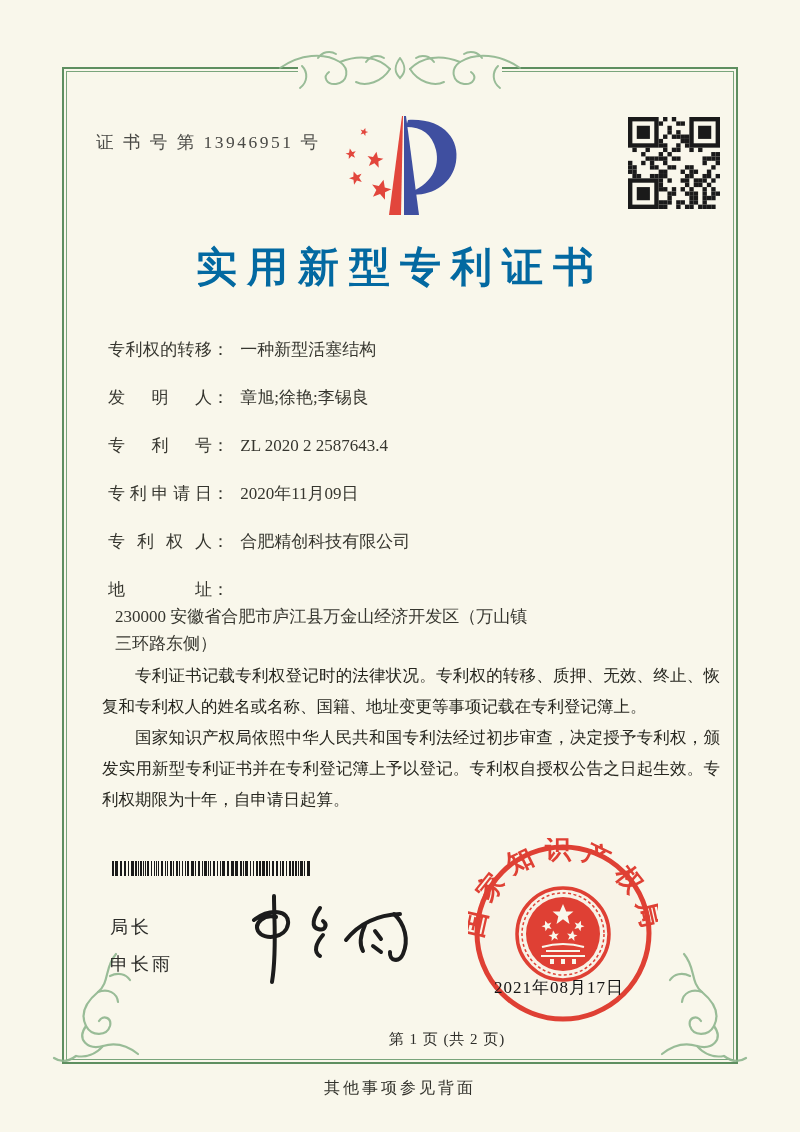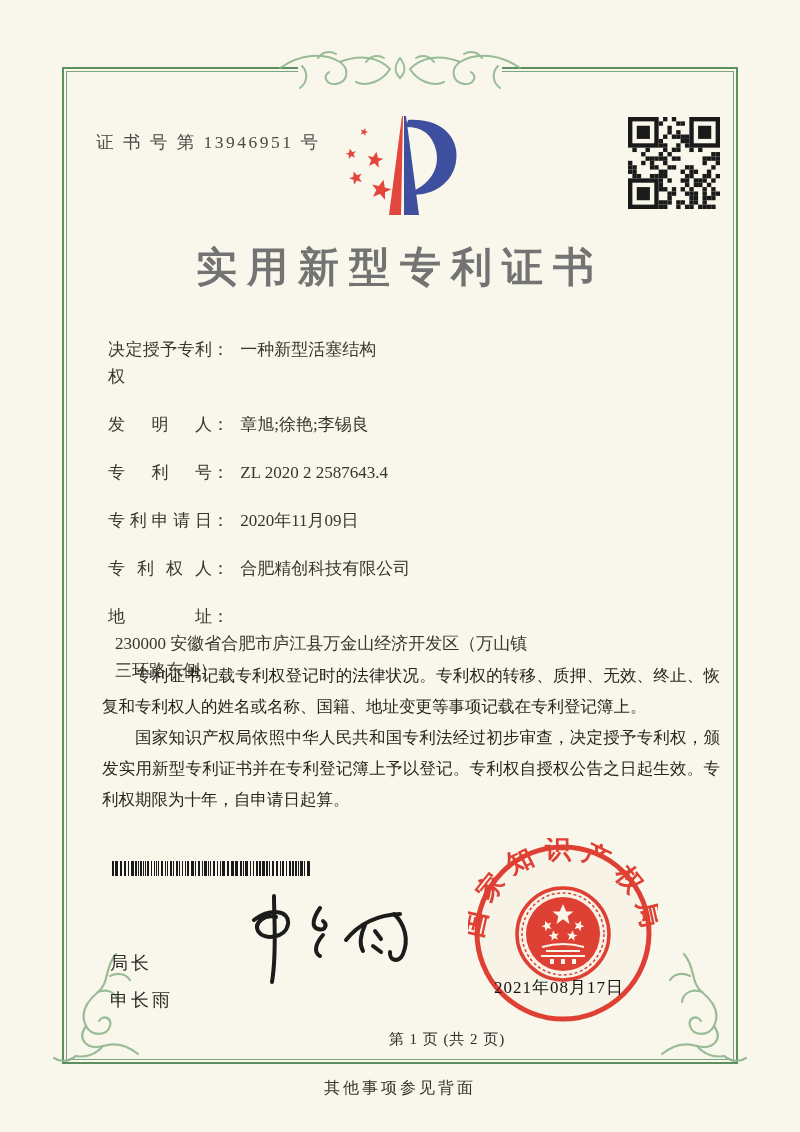--- a/index.html
+++ b/index.html
@@ -16,38 +16,38 @@
   .frame-inner{
     position:absolute;left:2px;top:2px;right:2px;bottom:2px;
     border:1px solid #7aa57c;
   }
   .abs{position:absolute;}
   .cert-number{
     left:96px;top:130px;font-size:17.5px;letter-spacing:2.5px;color:#4a4a46;
   }
   .title{
     left:0;top:240px;width:800px;text-align:center;
-    font-size:41px;font-weight:600;letter-spacing:10px;color:#737373;
+    font-size:41px;font-weight:600;letter-spacing:10px;color:#0369a1;
   }
   .fields{left:108px;top:336px;width:545px;font-size:17px;color:#36362f;}
   .frow{margin-bottom:21px;line-height:27px;position:relative;}
   .flabel{
     display:inline-block;width:104px;vertical-align:top;
     text-align:justify;text-align-last:justify;-moz-text-align-last:justify;
   }
   .fcolon{display:inline-block;vertical-align:top;}
   .fvalue{display:inline-block;vertical-align:top;margin-left:7px;max-width:425px;}
   .grant-num{position:absolute;left:322px;top:0;white-space:nowrap;}
   .grant-num .flabel{width:118px;}
   .body-text{
     left:102px;top:660px;width:618px;font-size:16.5px;line-height:1.88;
     color:#26261f;text-align:justify;
   }
   .body-text p{margin:0;text-indent:2em;}
-  .signer{left:110px;top:915px;font-size:18px;letter-spacing:3px;color:#2b2b28;margin-top:36px;}
+  .signer{left:110px;top:915px;font-size:18px;letter-spacing:3px;color:#2b2b28;}
   .signer div{margin-bottom:13px;}
   .seal-date{
     left:494px;top:976px;font-size:17px;letter-spacing:1px;color:#141414;z-index:5;
   }
   .page-footer{
     left:0;top:1030px;width:800px;text-align:center;font-size:15px;
     letter-spacing:1px;color:#2e2e2a;margin-left:47px;
   }
   .back-note{
     left:0;top:1078px;width:800px;text-align:center;font-size:16px;
@@ -270,21 +270,21 @@
       <rect x="0" y="61.33333333333334" width="30.66666666666667" height="30.66666666666667" fill="#1a1a1a"></rect>
       <rect x="4.380952380952381" y="65.71428571428572" width="21.904761904761905" height="21.904761904761905" fill="#f9f7eb"></rect>
       <rect x="8.761904761904763" y="70.0952380952381" width="13.142857142857144" height="13.142857142857144" fill="#1a1a1a"></rect>
     </svg>
 </div>
 
 <div class="abs title">实用新型专利证书</div>
 
 <div class="abs fields">
   <div class="frow">
-    <span class="flabel">决定授予专利权</span><span class="fcolon">：</span>
+    <span class="flabel">专利权的转移</span><span class="fcolon">：</span>
     <span class="fvalue">一种新型活塞结构</span>
   </div>
   <div class="frow">
     <span class="flabel">发明人</span><span class="fcolon">：</span>
     <span class="fvalue">章旭;徐艳;李锡良</span>
   </div>
   <div class="frow">
     <span class="flabel">专利号</span><span class="fcolon">：</span>
     <span class="fvalue">ZL 2020 2 2587643.4</span>
   </div>

